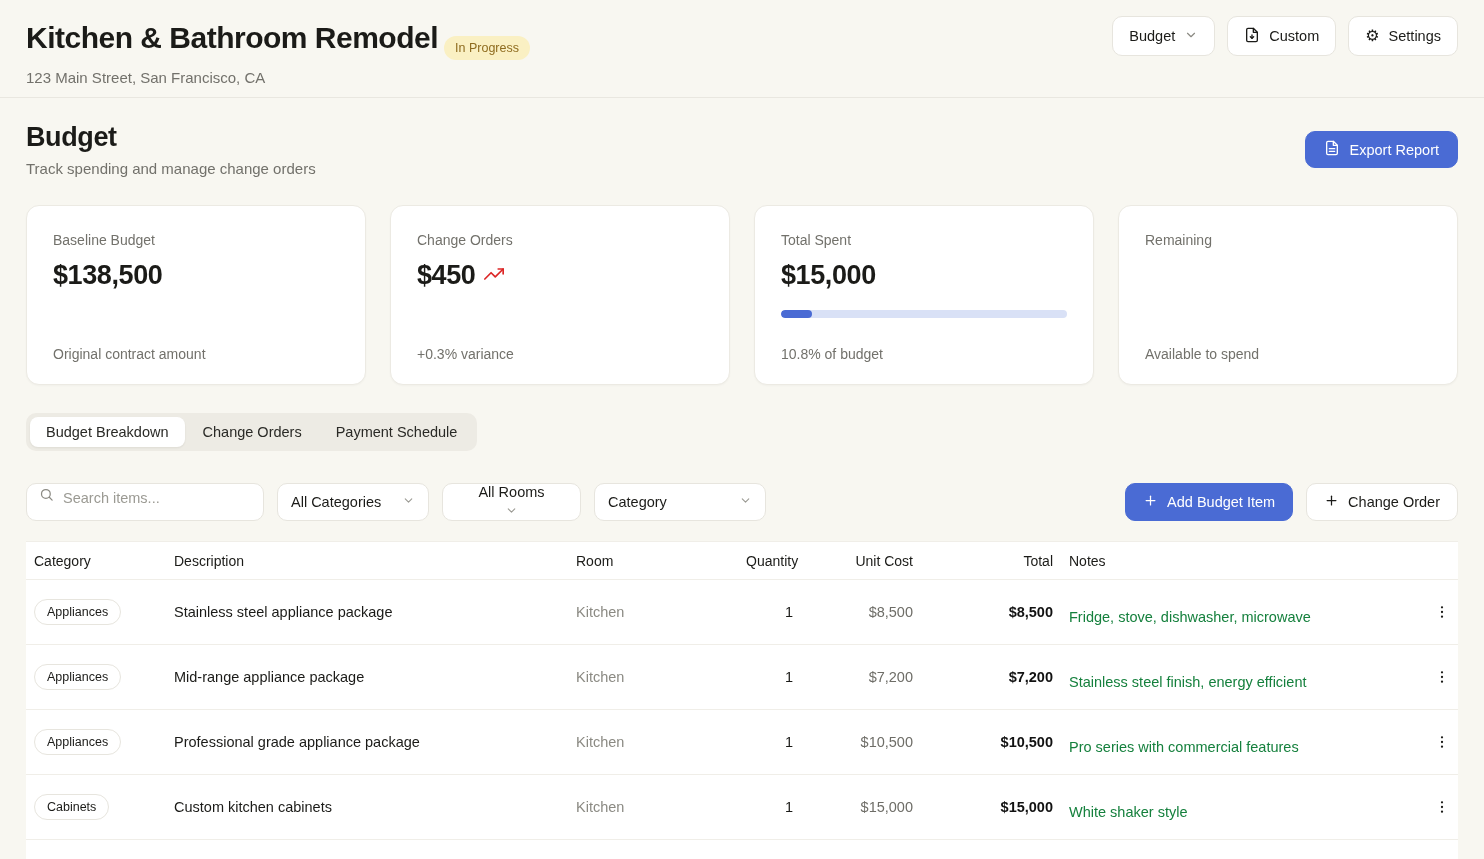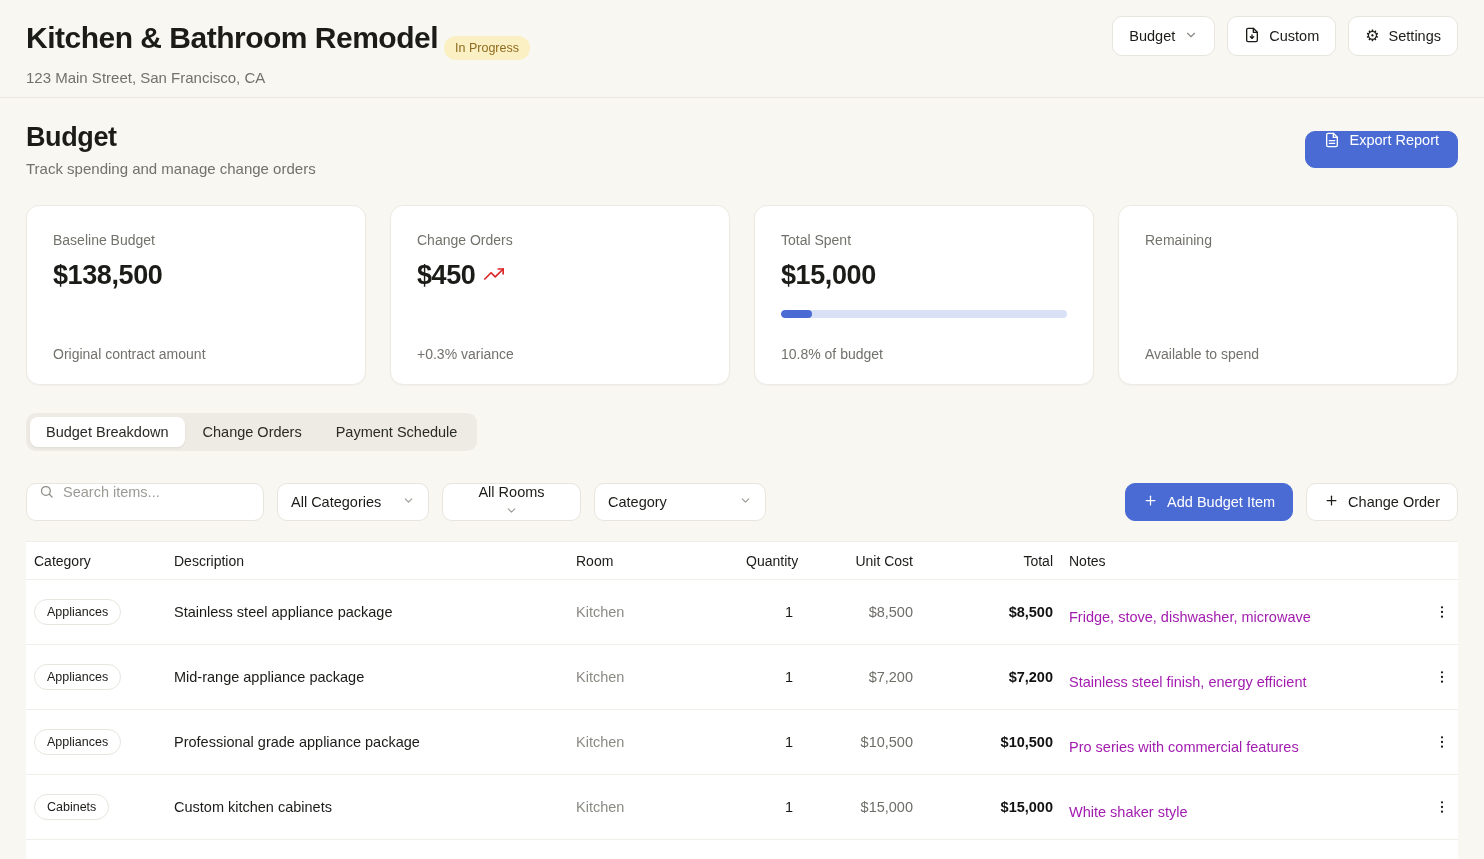--- a/index.html
+++ b/index.html
@@ -32,21 +32,21 @@
   .btn svg { flex: 0 0 auto; }
   .gear-glyph { font-size: 16px; line-height: 1; }
   
   .page-head {
     padding: 24px 26px 0 26px;
     display: flex; justify-content: space-between; align-items: flex-start;
   }
   .page-title { font-size: 27px; font-weight: 700; letter-spacing: -0.4px; }
   .page-subtitle { margin-top: 7px; font-size: 15px; color: #72716b; }
   .btn-primary {
-    display: inline-flex; gap: 10px;
+    display: inline-flex; align-items: center; gap: 10px;
     background: #4a6bd4; border: 1px solid #4a6bd4; color: #ffffff;
     border-radius: 10px; height: 37px; padding: 0 18px;
     font-size: 14.5px; font-weight: 500; cursor: pointer; font-family: inherit;
     margin-top: 9px;
   }
   
   .stats { display: flex; gap: 24px; padding: 28px 26px 0 26px; }
   .card {
     flex: 1; background: #ffffff; border: 1px solid #eceae3; border-radius: 13px;
     height: 180px; padding: 26px 26px 22px 26px;
@@ -75,23 +75,23 @@
   }
   .tab.active {
     background: #ffffff; font-weight: 500;
     box-shadow: 0 1px 2px rgba(40,40,30,0.08);
   }
   
   .filter-row {
     display: flex; align-items: center; gap: 13px; padding: 32px 26px 0 26px;
   }
   .search-box {
-    display: flex; align-items: flex-start; gap: 9px;
+    display: flex; align-items: flex-end; gap: 9px;
     width: 238px; height: 38px; background: #ffffff;
-    border: 1px solid #e7e5de; border-radius: 10px; padding: 0 12px;
+    border: 1px solid #e7e5de; border-radius: 10px; padding: 14px 12px;
   }
   .search-box input {
     border: none; outline: none; background: transparent; width: 100%;
     font-family: inherit; font-size: 14.5px; color: #1b1b18;
   }
   .search-box input::placeholder { color: #9b9a93; }
   .select {
     display: flex; align-items: center; justify-content: space-between;
     height: 38px; background: #ffffff; border: 1px solid #e7e5de;
     border-radius: 10px; padding: 0 13px; font-size: 14.5px; cursor: pointer;
@@ -129,21 +129,21 @@
   .cat-badge {
     display: inline-block; background: #ffffff; border: 1px solid #e7e5de;
     border-radius: 999px; padding: 5px 12px; font-size: 12.5px; color: #1b1b18;
     white-space: nowrap;
   }
   .desc { color: #1b1b18; }
   .room { color: #8b8a83; }
   .qty { color: #1b1b18; }
   .unit-cost { color: #6e6d67; }
   .total { font-weight: 700; color: #111; }
-  .notes { color: #a21caf; margin-top: 10px; }
+  .notes { color: #15803d; margin-top: 10px; }
   .kebab {
     background: none; border: none; cursor: pointer; width: 32px; height: 32px;
     display: flex; align-items: center; justify-content: center; margin-left: auto;
   }
 </style>
 </head>
 <body>
 
 <header class="app-header">
   <div>

